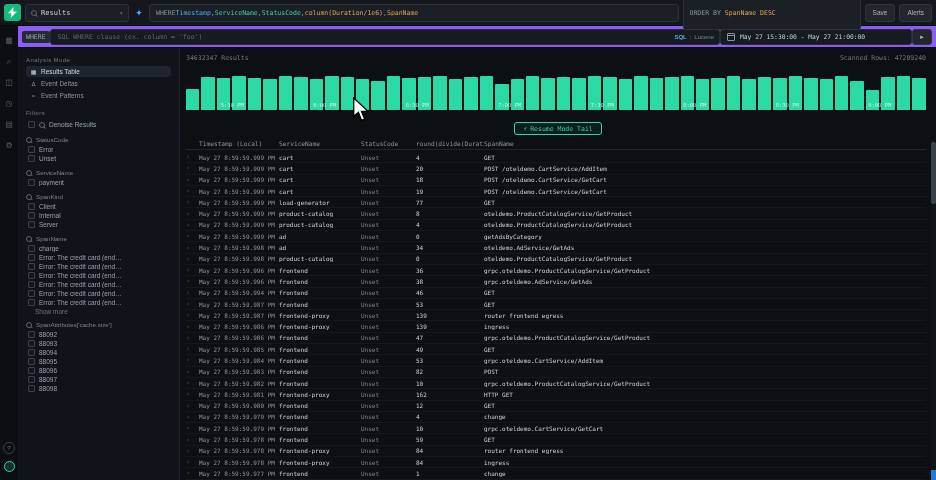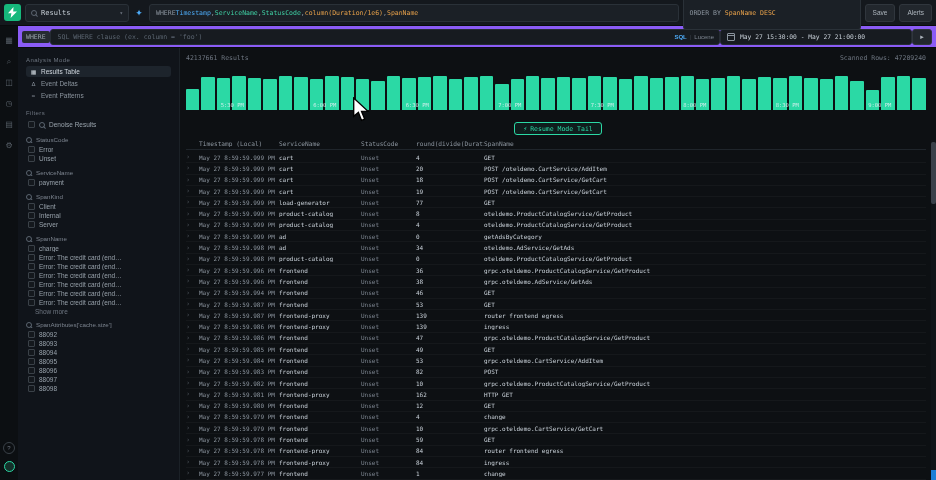--- a/index.html
+++ b/index.html
@@ -297,21 +297,21 @@
         <div class="fitem">
           <span class="checkbox"></span>
           <span>88098</span>
         </div>
       </div>
     </div>
 </div>
 
 <div class="main">
   <div class="meta-row">
-    <span>42137661 Results</span>
+    <span>34632347 Results</span>
     <span>Scanned Rows: 47209240</span>
   </div>
 
   <div class="chart">
     <div class="bars">
         <div class="bar" style="height: 21.1px;"></div>
         <div class="bar" style="height: 33px;"></div>
         <div class="bar" style="height: 31.6px;"></div>
         <div class="bar" style="height: 34px;"></div>
         <div class="bar" style="height: 32.3px;"></div>

